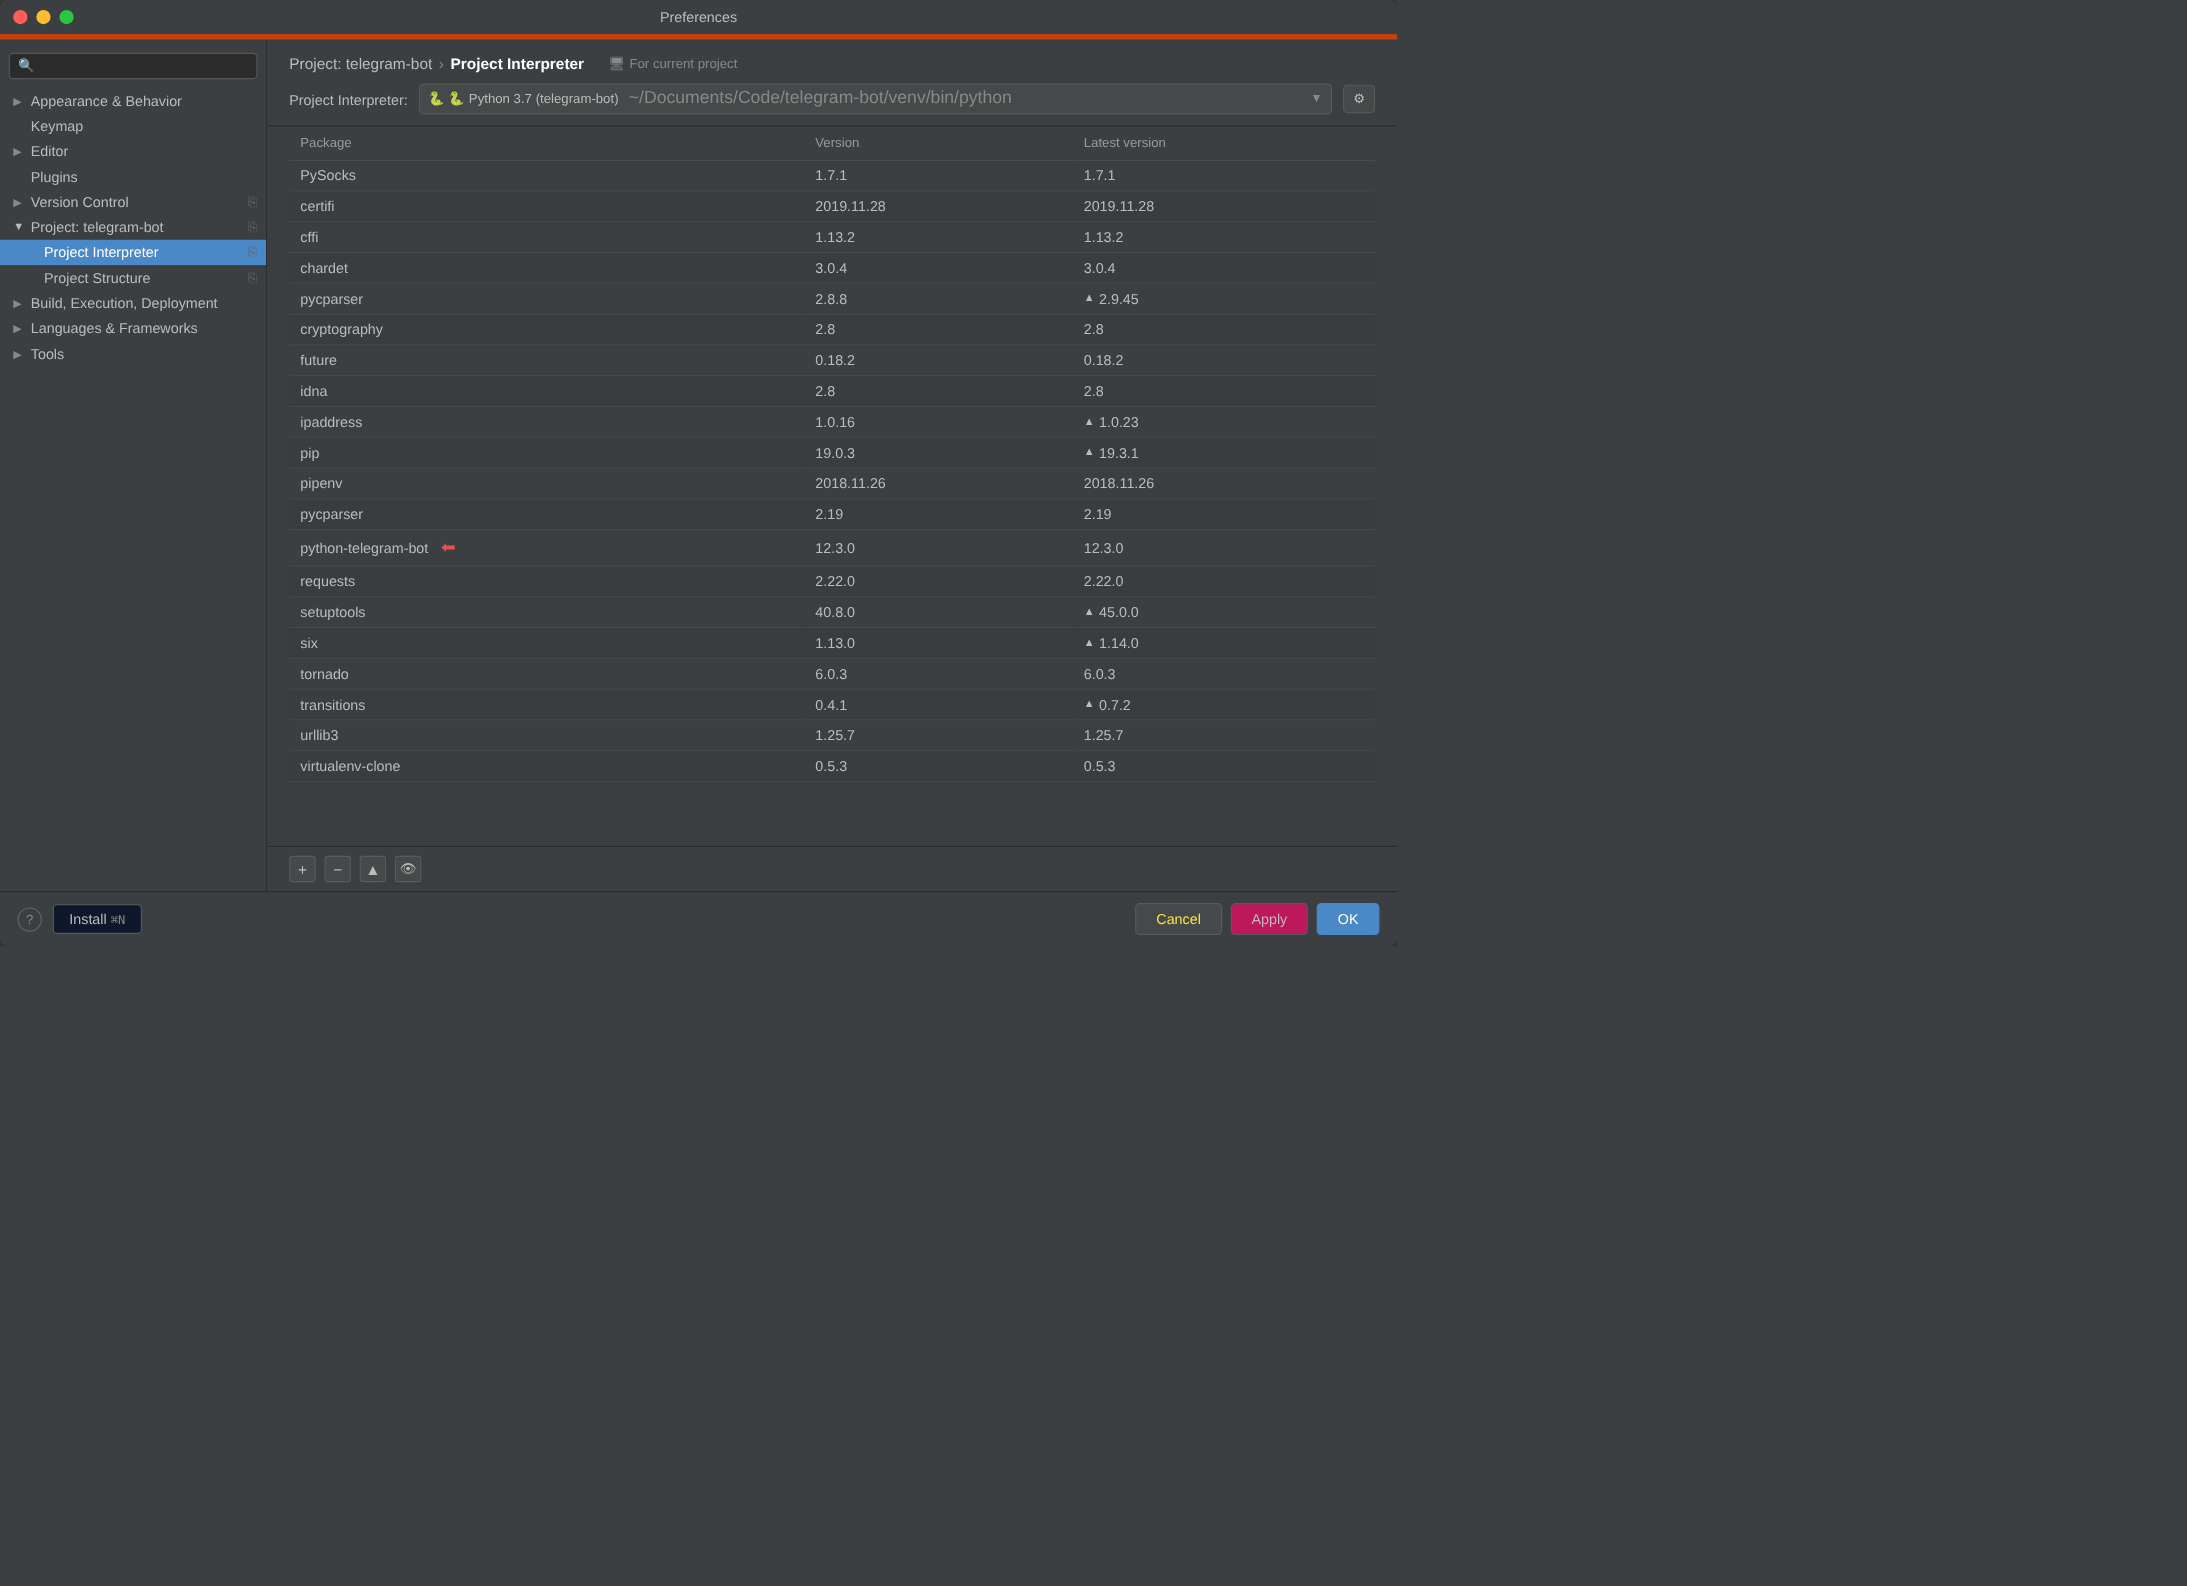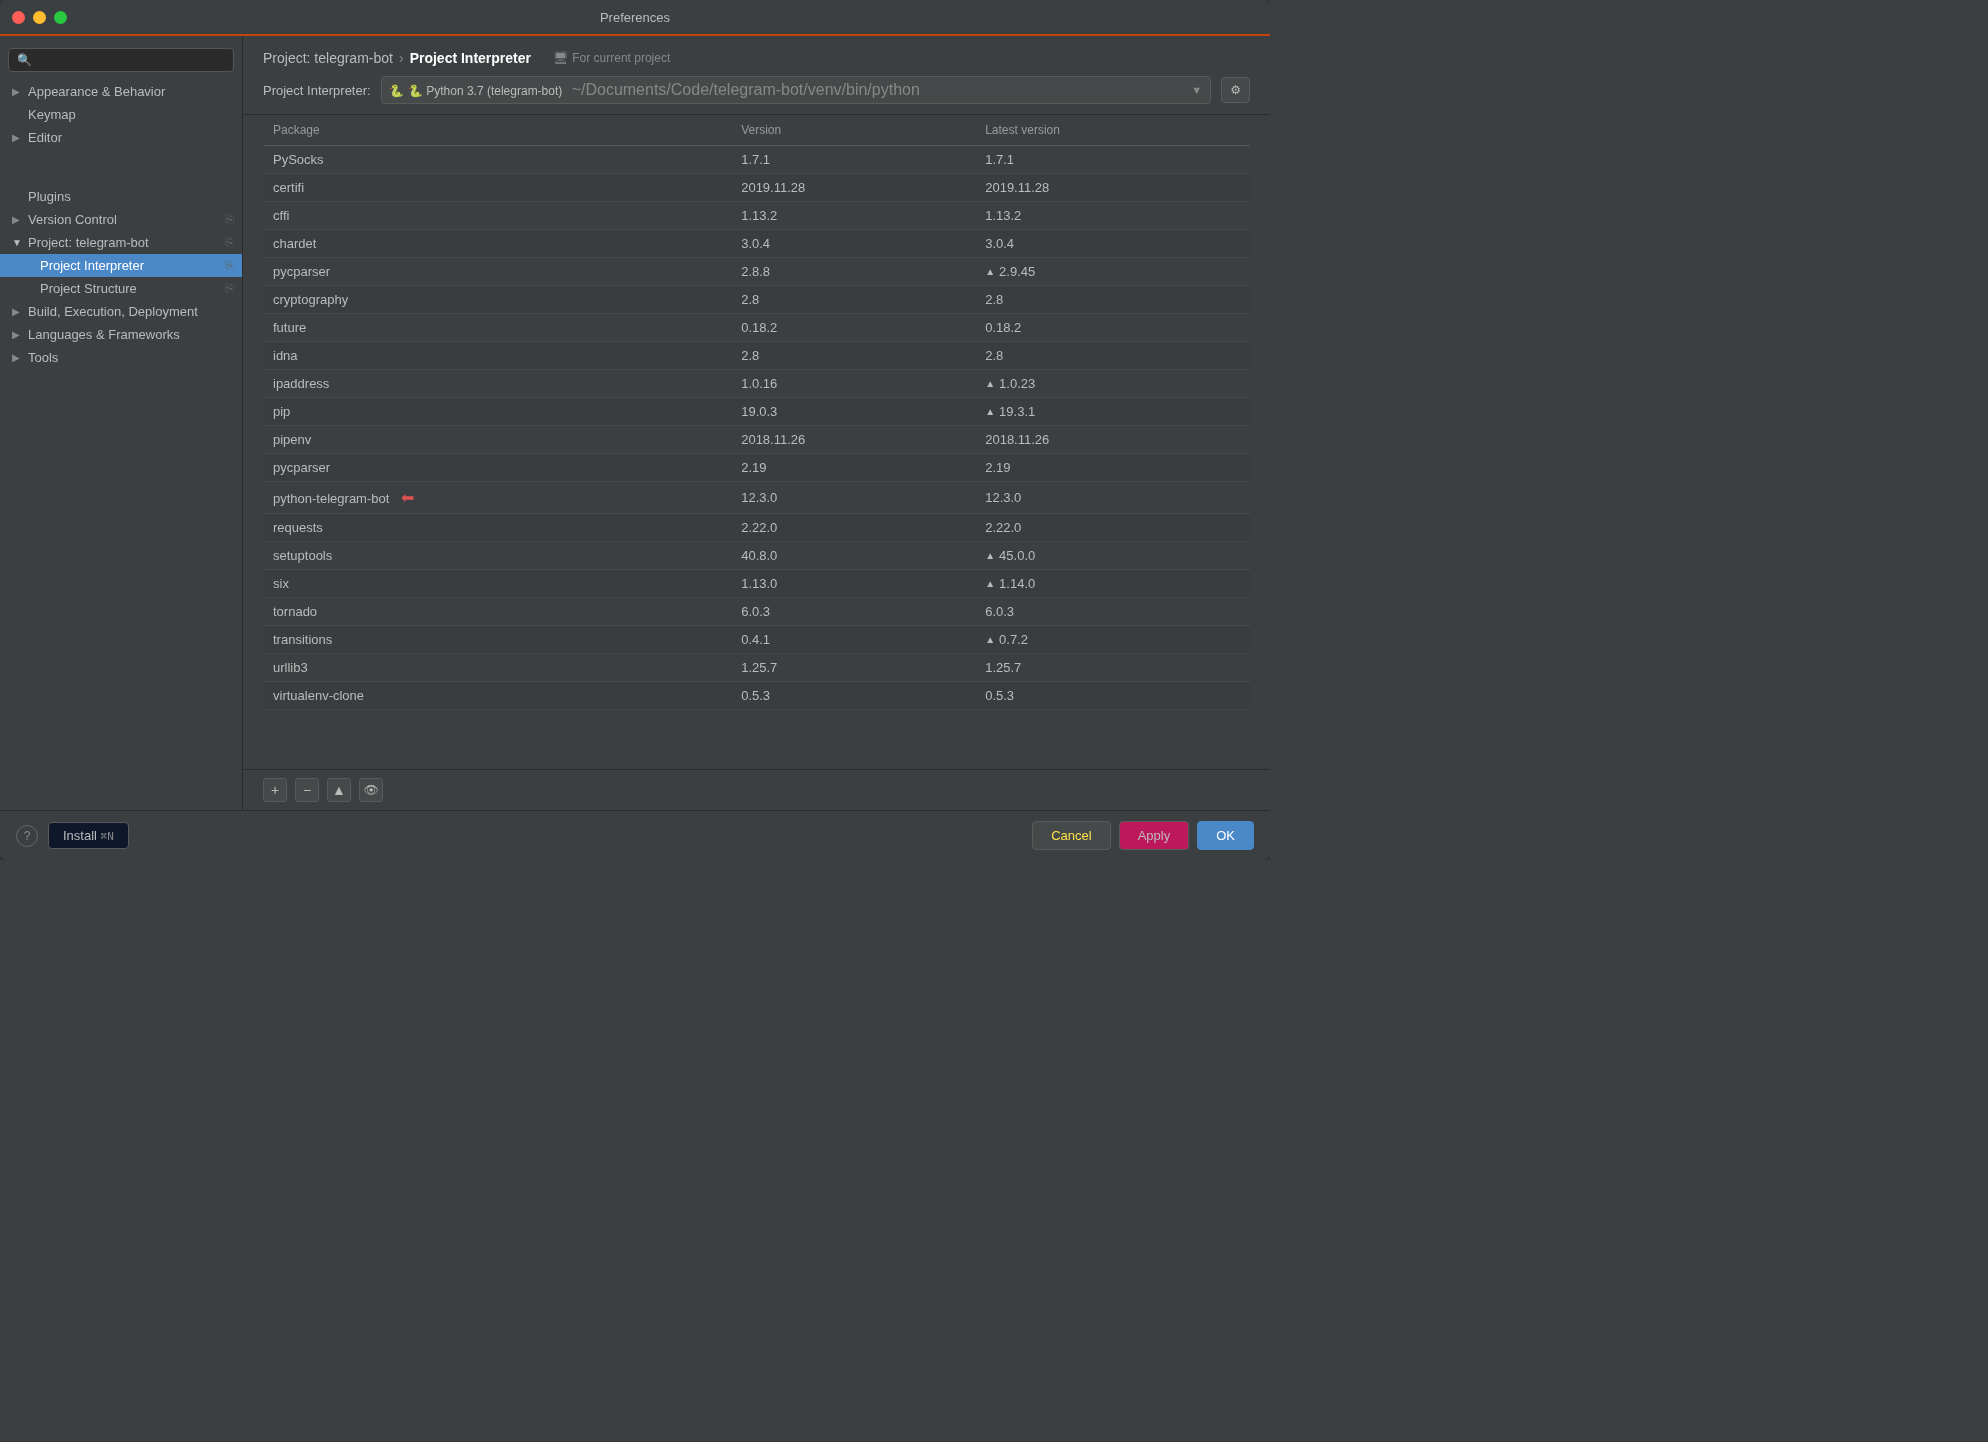--- a/index.html
+++ b/index.html
@@ -13,21 +13,21 @@
       overflow: hidden;
     }
 
     .title-bar {
       background: #3c3f41;
       height: 36px;
       display: flex;
       align-items: center;
       justify-content: center;
       position: relative;
-      border-bottom: 2px solid #c2410c;
+      border-bottom: 5px solid #c2410c;
     }
     .title-bar-buttons {
       position: absolute;
       left: 12px;
       display: flex;
       gap: 8px;
       align-items: center;
     }
     .tb-btn {
       width: 13px;
@@ -336,21 +336,21 @@
           <div class="sidebar-item">
             <span class="sidebar-arrow">&nbsp;</span>
             <span style="flex:1;">Keymap</span>
           </div>
           <div class="sidebar-item">
             <span class="sidebar-arrow">▶</span>
             <span style="flex:1;">Editor</span>
           </div>
           <div class="sidebar-item">
             <span class="sidebar-arrow">&nbsp;</span>
-            <span style="flex:1;margin-top:36px;">Plugins</span>
+            <span style="flex:1;">Plugins</span>
           </div>
           <div class="sidebar-item">
             <span class="sidebar-arrow">▶</span>
             <span style="flex:1;">Version Control</span>
             <span class="sidebar-copy-icon">⎘</span>
           </div>
           <div class="sidebar-item">
             <span class="sidebar-arrow expanded">▼</span>
             <span style="flex:1;">Project: telegram-bot</span>
             <span class="sidebar-copy-icon">⎘</span>

